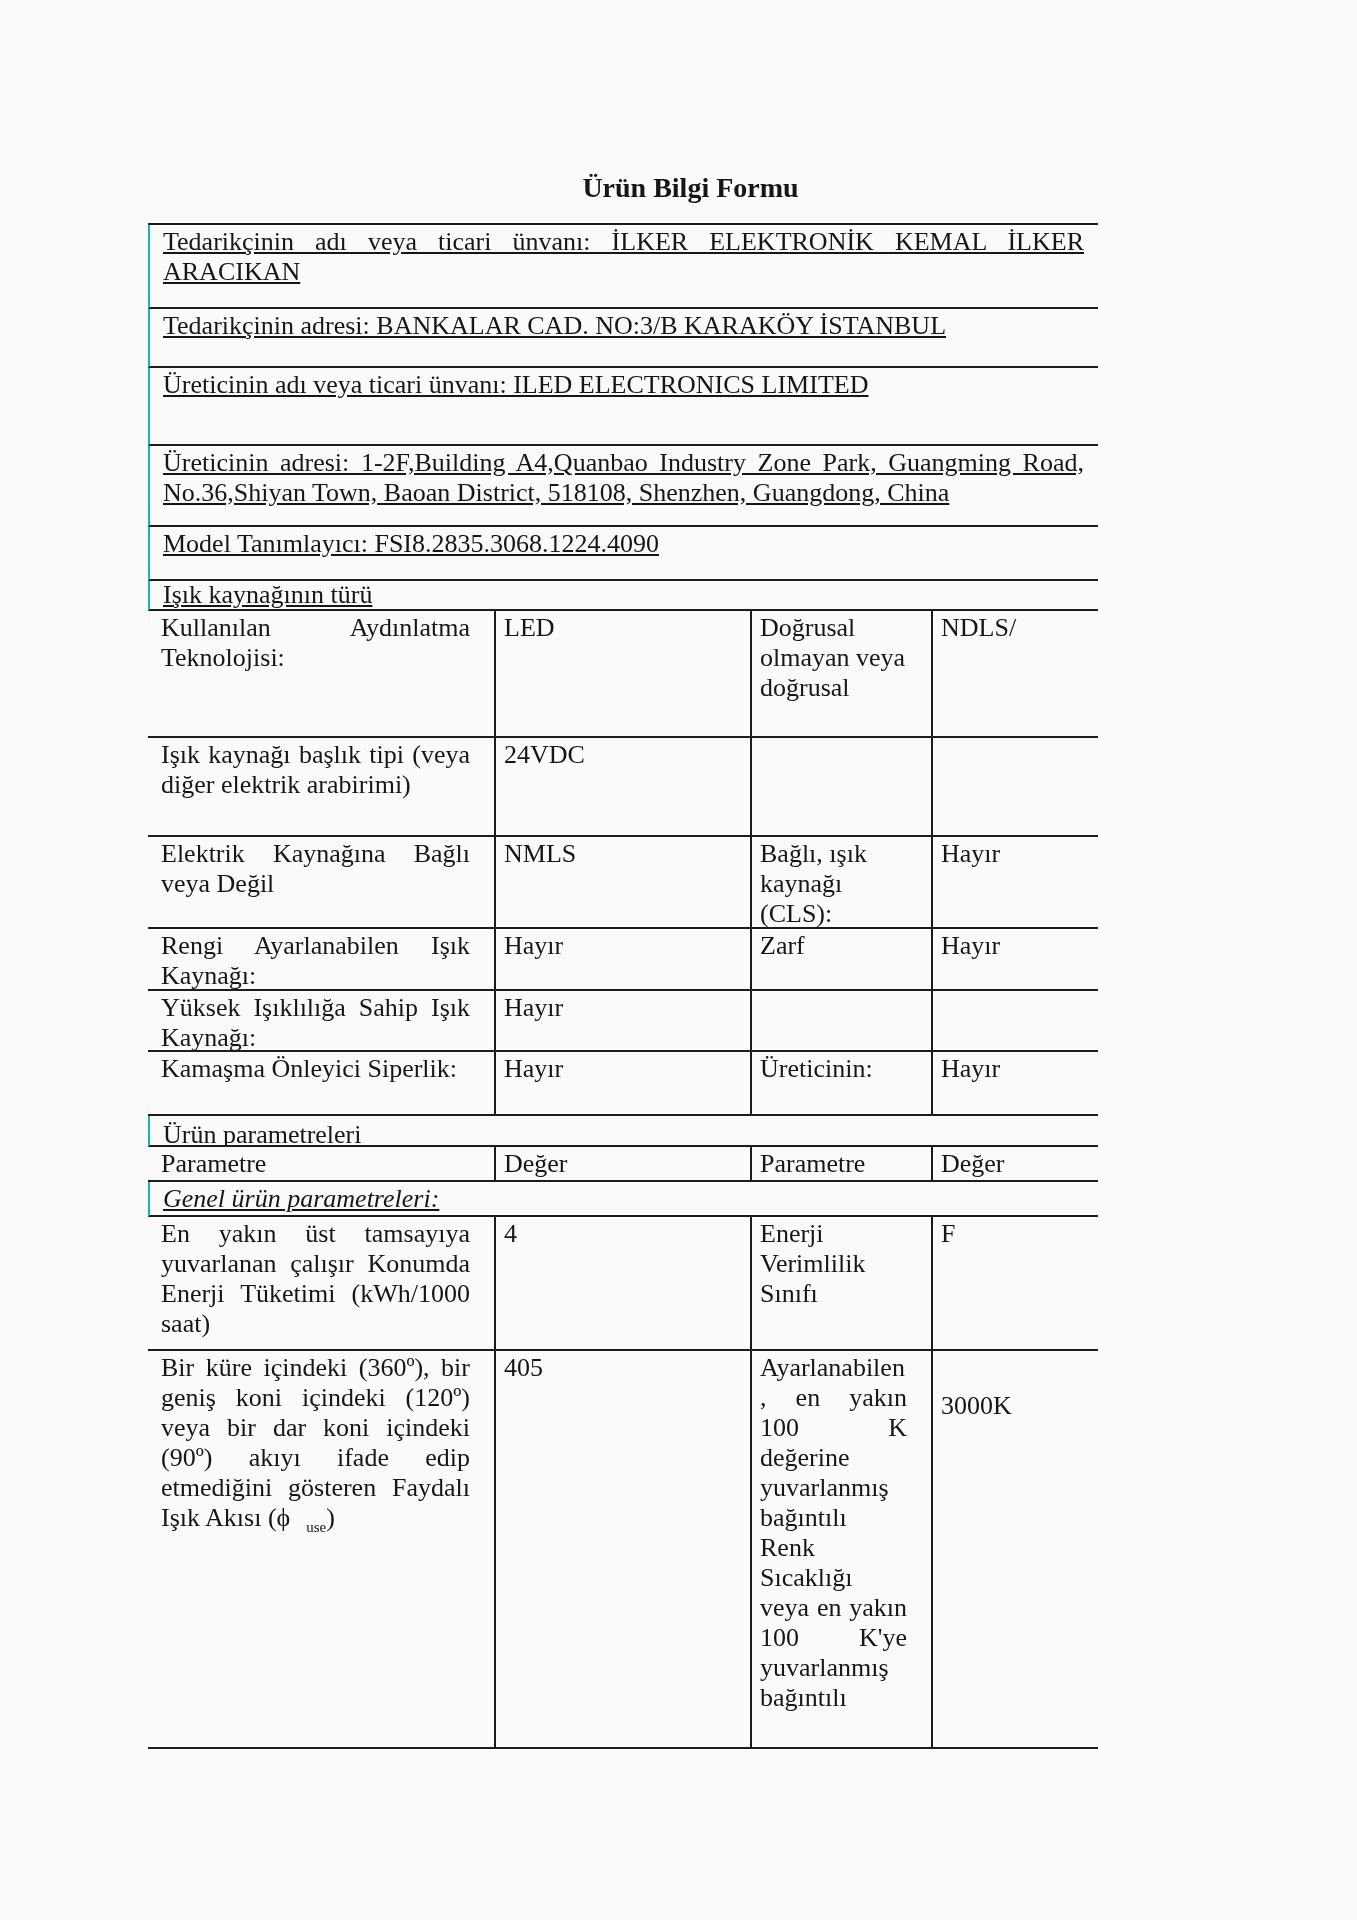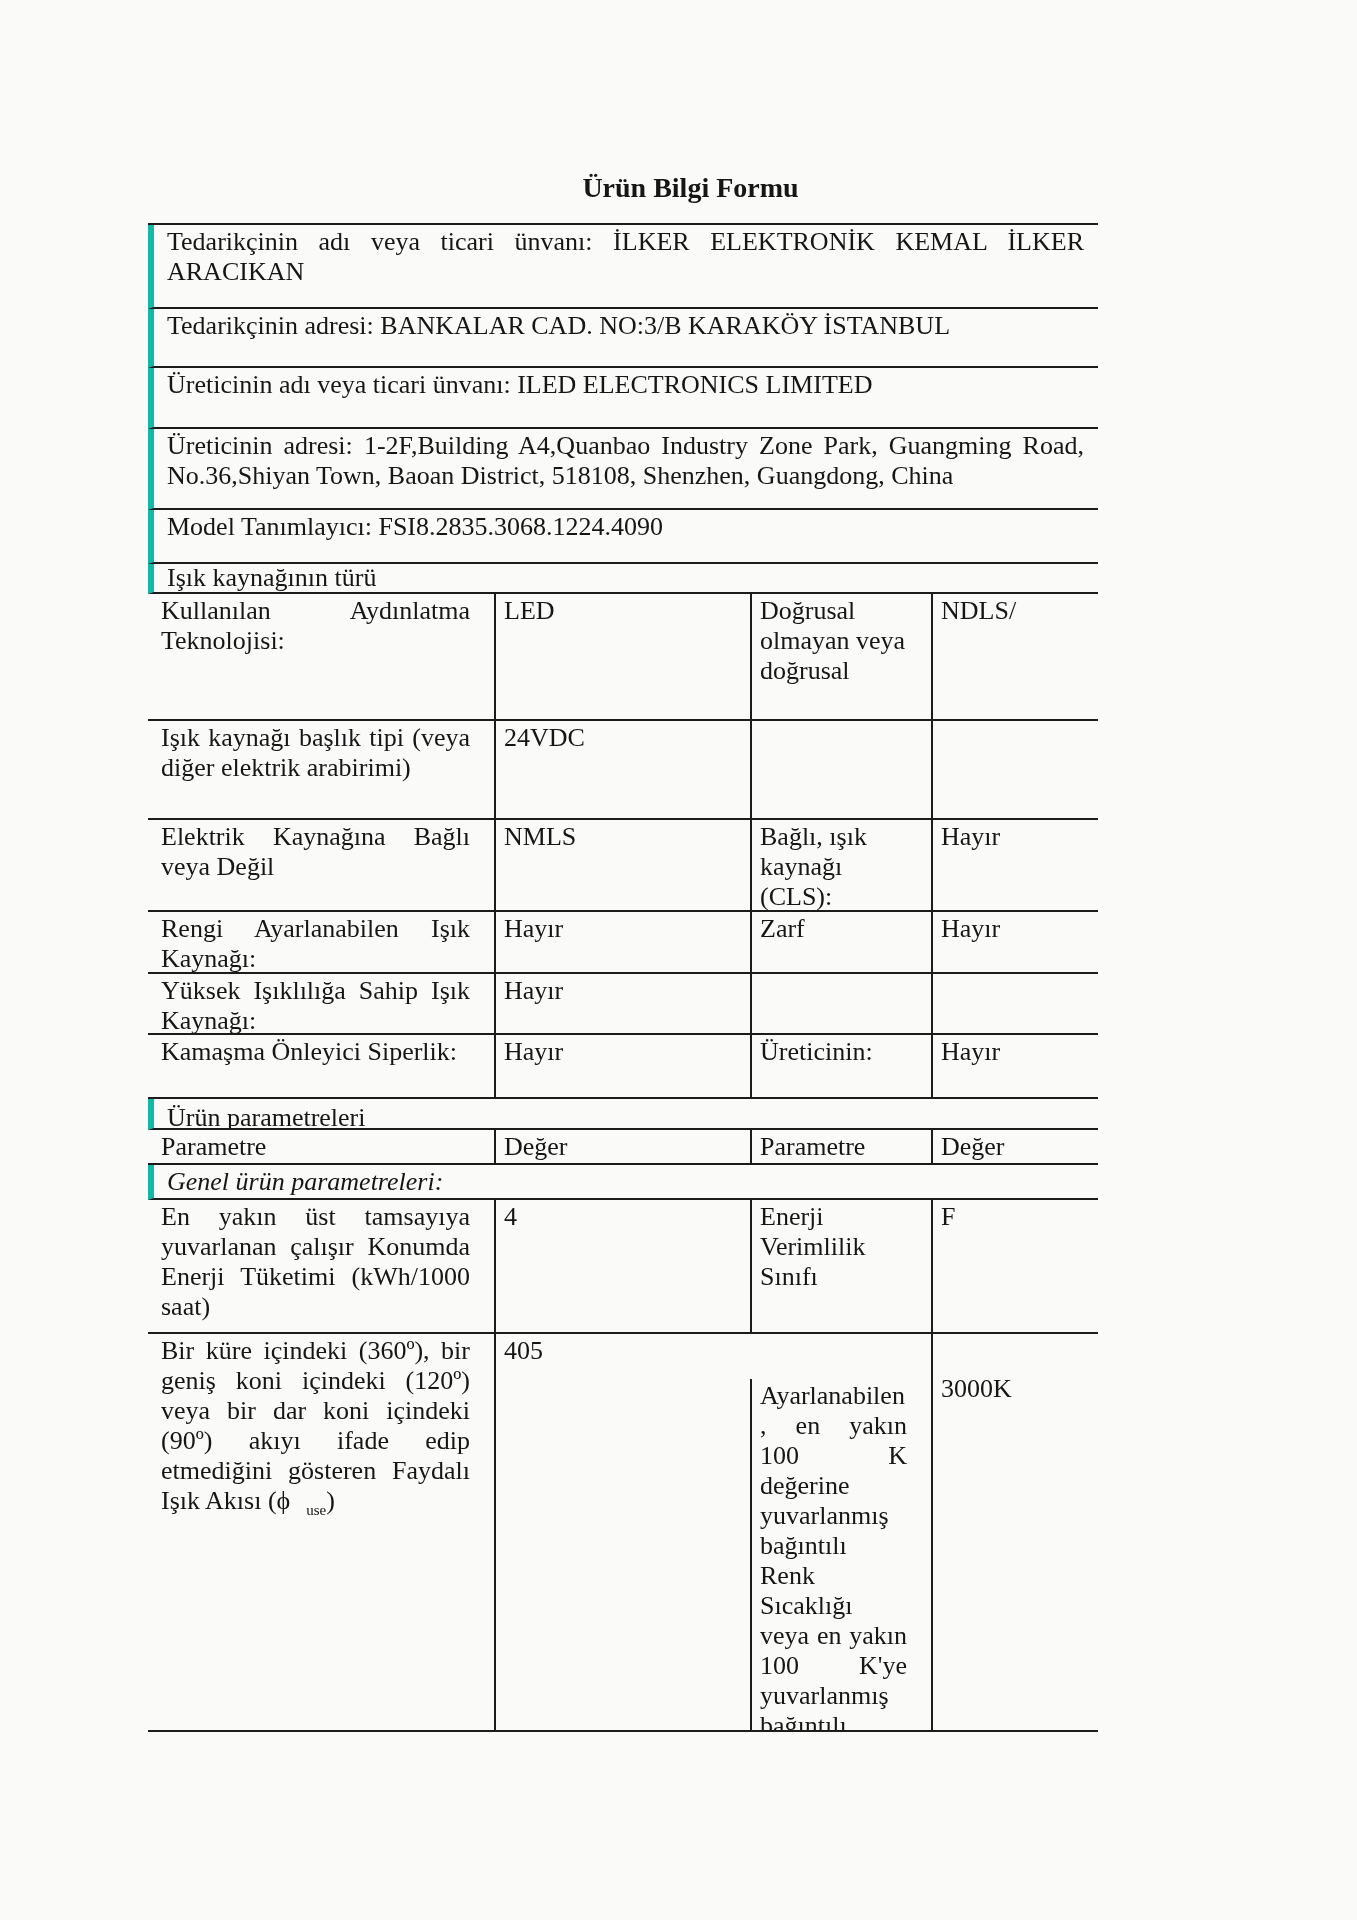--- a/index.html
+++ b/index.html
@@ -18,44 +18,44 @@
   }
   .tbl{
     position:absolute;top:223px;left:148px;width:950px;
     border-top:2px solid #1c1c1c;
   }
   .row{
     box-sizing:border-box;
     border-bottom:2px solid #1c1c1c;
     overflow:hidden;
   }
-  .row.merged{border-left:6px solid #14b8a6;}
+  .row.merged{border-left:2px solid #14b8a6;text-decoration:underline;}
   .row.cols{
     display:grid;
     grid-template-columns:330px 240px 165px 215px;
     gap:16px;
   }
   .cell{
     box-sizing:border-box;
     overflow:hidden;
     font-size:26px;line-height:30px;
     padding:2px 8px 0 8px;
   }
   .cell.full{padding-left:13px;padding-right:14px;}
   .cell.c1{padding-left:13px;}
   .cell.c2,.cell.c3,.cell.c4{border-left:2px solid #1c1c1c;height:100%;}
   .justify{text-align:justify;}
-  .justify-all{text-align:justify;text-align-last:justify;overflow-wrap:break-word;margin-top:45px;}
+  .justify-all{text-align:justify;text-align-last:justify;overflow-wrap:break-word;}
   .center{text-align:left;}
   .left{text-align:left;}
   .italic{font-style:italic;}
   .pad-top-flux{padding-top:40px;}
   sub.small-sub{font-size:15px;line-height:0;margin-left:16px;}
   
-  .h-a1{height:84px}.h-a2{height:59px}.h-a3{height:61px}
+  .h-a1{height:84px}.h-a2{height:59px}.h-a3{height:78px}
   .h-a4{height:81px}.h-a5{height:54px}
   .h-a6{height:30px}.h-a6 .cell{line-height:26px;padding-top:1px;}
   .h-b1{height:127px}.h-b2{height:99px}.h-b3{height:92px}
   .h-b4{height:62px}.h-b5{height:61px}.h-b6{height:64px}
   .h-c1{height:31px}.h-c1 .cell{padding-top:4px;}
   .h-c2{height:35px}.h-c3{height:35px}
   .h-d1{height:134px}.h-d2{height:398px}
 </style>
 </head>
 <body>

